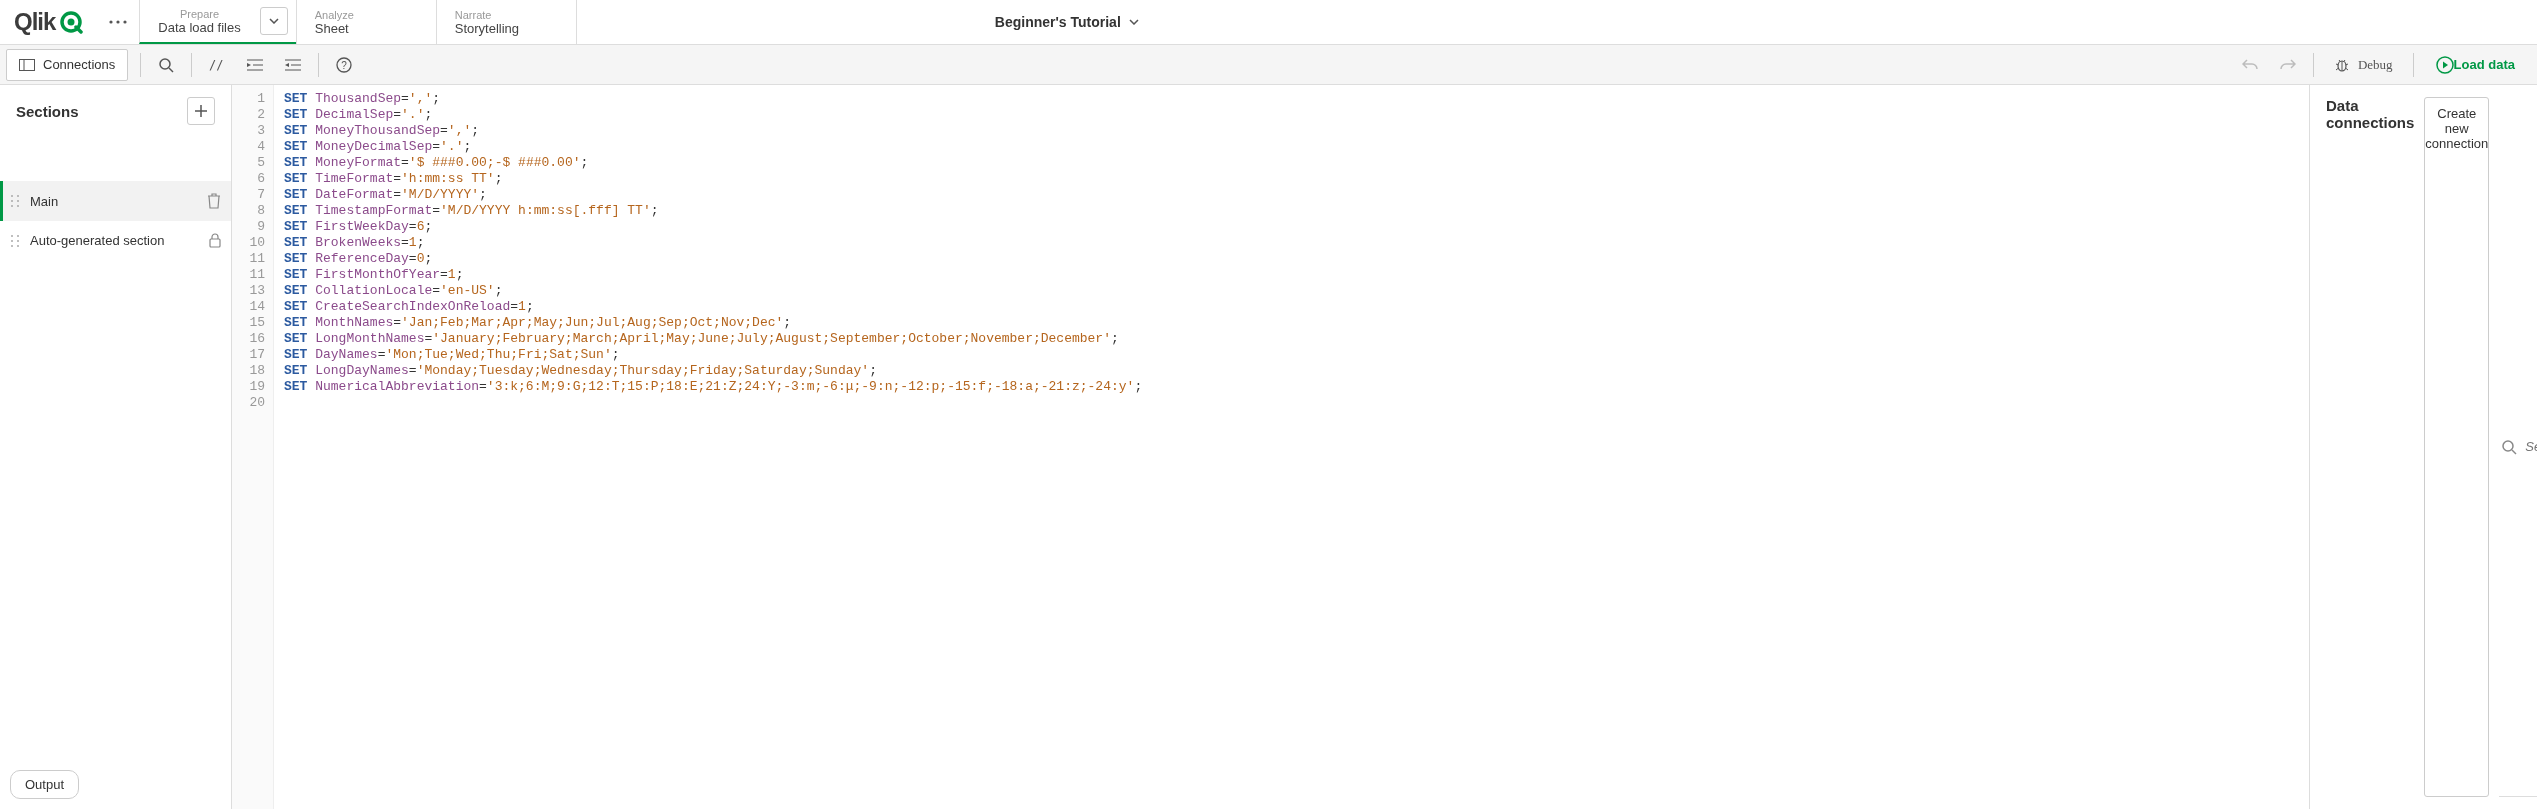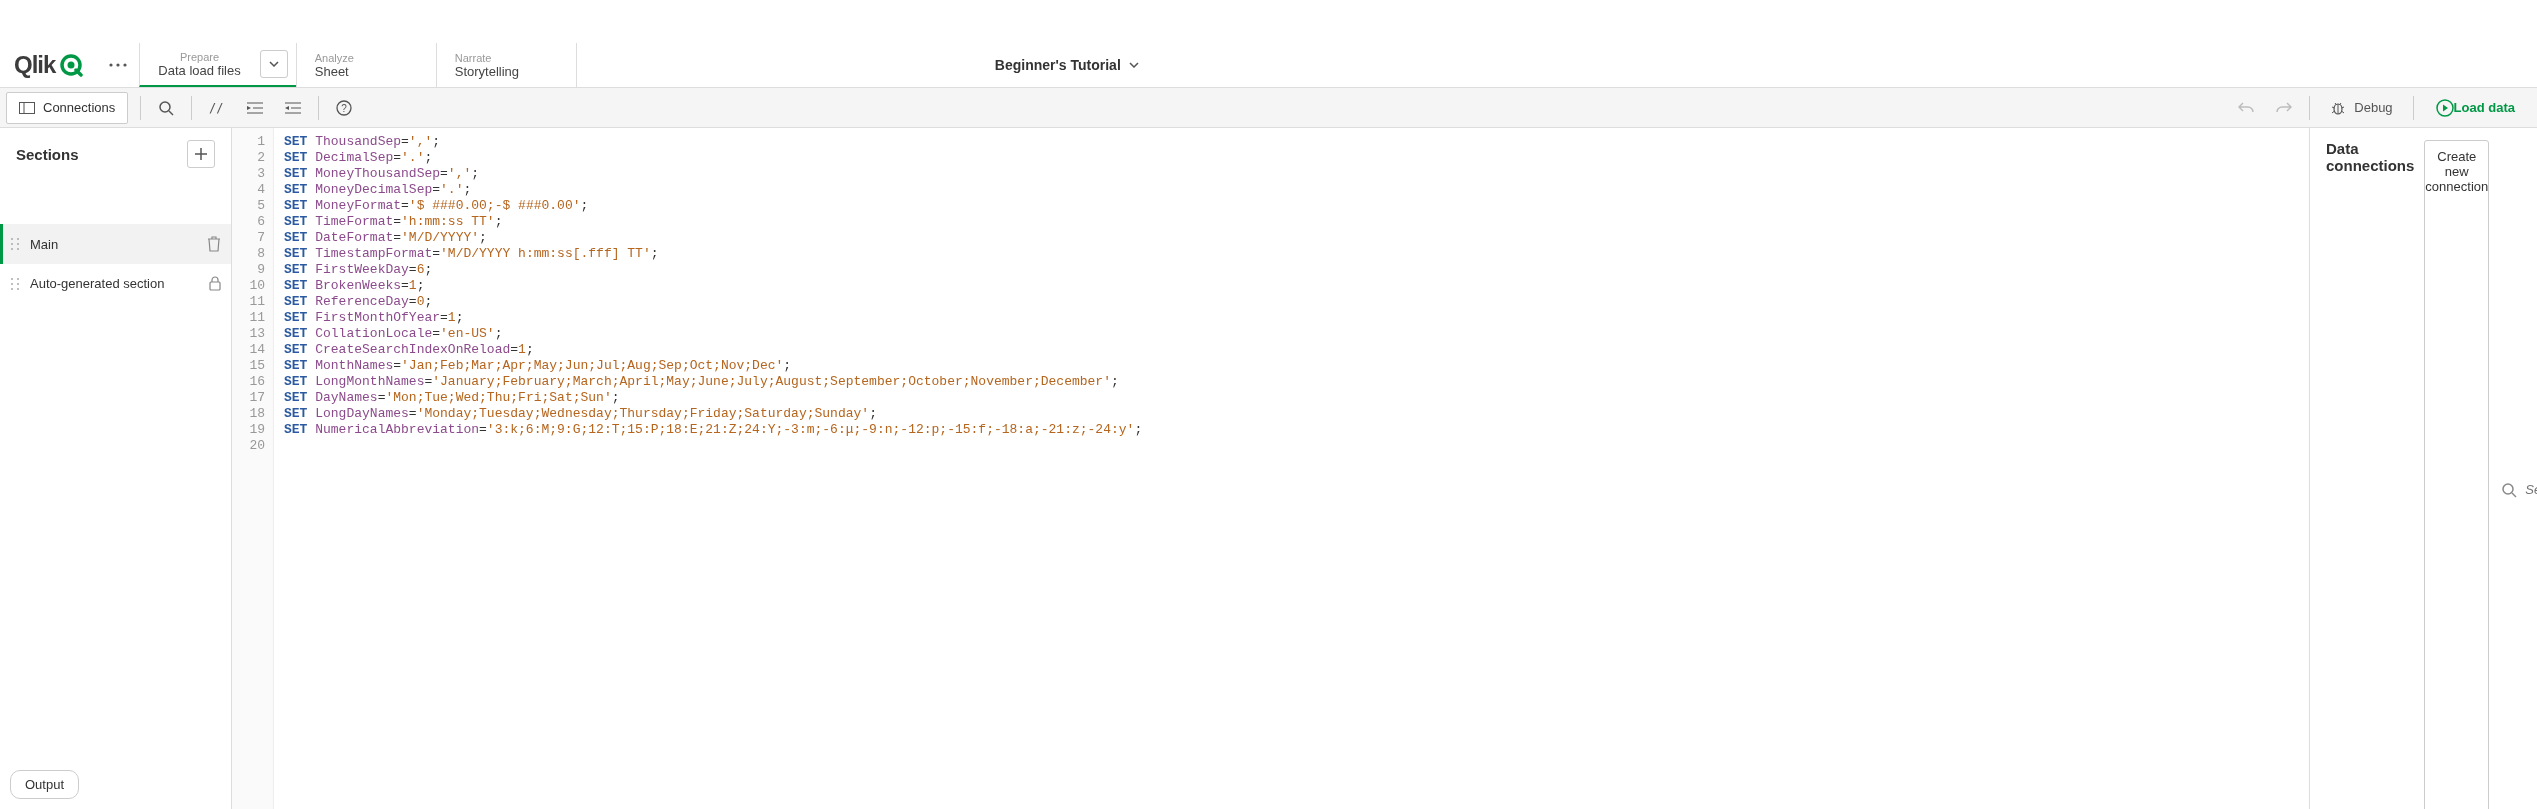--- a/index.html
+++ b/index.html
@@ -1,39 +1,39 @@
 <!DOCTYPE html>
 <html><head>
 <meta charset="utf-8">
 <style>
   * { box-sizing: border-box; margin: 0; padding: 0; }
   body { font-family: -apple-system, BlinkMacSystemFont, "Segoe UI", Arial, sans-serif; font-size: 13px; color: #333; background: #fff; width: 2537px; }
   
   
-  .topbar { display: flex; align-items: center; height: 45px; border-bottom: 1px solid #ddd; margin-top: 43px; }
+  .topbar { display: flex; align-items: center; height: 45px; border-bottom: 1px solid #ddd; }
   .logo { display: flex; align-items: center; padding: 0 14px; font-size: 24px; font-weight: 700; color: #3c3c3c; letter-spacing: -1px; }
   .logo svg { margin-left: 4px; }
   .more-btn { width: 42px; height: 42px; display:flex;align-items:center;justify-content:center; cursor:pointer; }
   .nav-tabs { display: flex; height: 100%; }
   .nav-tab { border-left: 1px solid #ddd; padding: 6px 18px; display:flex; flex-direction:column; justify-content:center; min-width:140px; position:relative; cursor:pointer;}
   .nav-tab.active { border-bottom: 2px solid #009845; text-align: center; }
   .nav-tab .sub { font-size: 11px; color: #999; }
   .nav-tab .main { font-size: 13px; color: #444; }
   .nav-tab.with-caret { padding-right: 55px; }
   .nav-caret { position:absolute; right:8px; top:50%; transform:translateY(-50%); width:28px;height:28px;border:1px solid #ccc;border-radius:3px;display:flex;align-items:center;justify-content:center; }
   .nav-tabs-end { border-left: 1px solid #ddd; width:1px; height:100%; }
   .app-title { flex:1; text-align:center; font-size:14px; font-weight:600; color:#333; display:flex; align-items:center; justify-content:center; gap:8px; }
   
   
   .toolbar { display:flex; align-items:center; height:40px; background:#f5f5f5; border-bottom:1px solid #ddd; padding:0 6px; }
   .tool-btn { width:38px; height:32px; display:flex;align-items:center;justify-content:center; cursor:pointer; border-radius:2px; }
   .conn-btn { display:flex; align-items:center; gap:8px; padding:0 12px; height:32px; border:1px solid #ccc; background:#fff; border-radius:2px; cursor:pointer; margin-right:6px;}
   .tool-sep { width:1px; background:#ccc; height:24px; margin:0 6px; }
   .toolbar-right { margin-left:auto; display:flex; align-items:center; }
-  .debug-btn { display:flex; align-items:center; gap:8px; padding:0 14px; cursor:pointer; color:#555; }
+  .debug-btn { display:flex; align-items:center; gap:8px; padding:0 14px; cursor:pointer; color:#555;font-family:Liberation Serif, serif; }
   .load-btn { display:flex; align-items:center; padding:0 16px; cursor:pointer; color:#009845; font-weight:600; }
   
   
   .main-layout { display:flex; height: 724px; }
   .left-panel { width:232px; border-right:1px solid #ddd; display:flex; flex-direction:column;gap:46px; }
   .sections-hdr { display:flex; align-items:center; justify-content:space-between; padding:12px 16px 10px; }
   .sections-hdr h3 { font-size:15px; font-weight:600; }
   .add-section { width:28px; height:28px; border:1px solid #ccc; border-radius:3px; display:flex;align-items:center;justify-content:center; cursor:pointer; font-size:16px; }
   .section-item { display:flex; align-items:center; padding:12px 10px; gap:10px; cursor:pointer; position:relative; }
   .section-item.active { background:#f2f2f2; }

